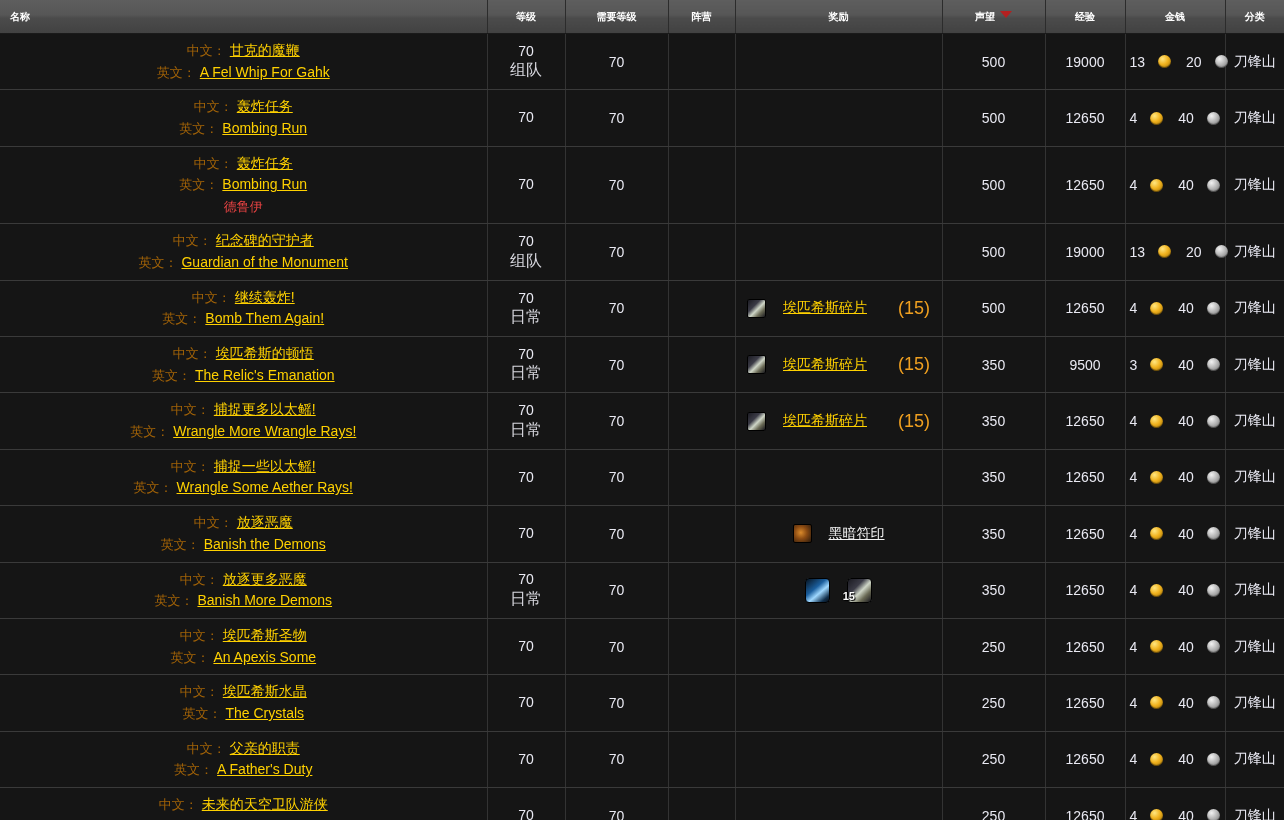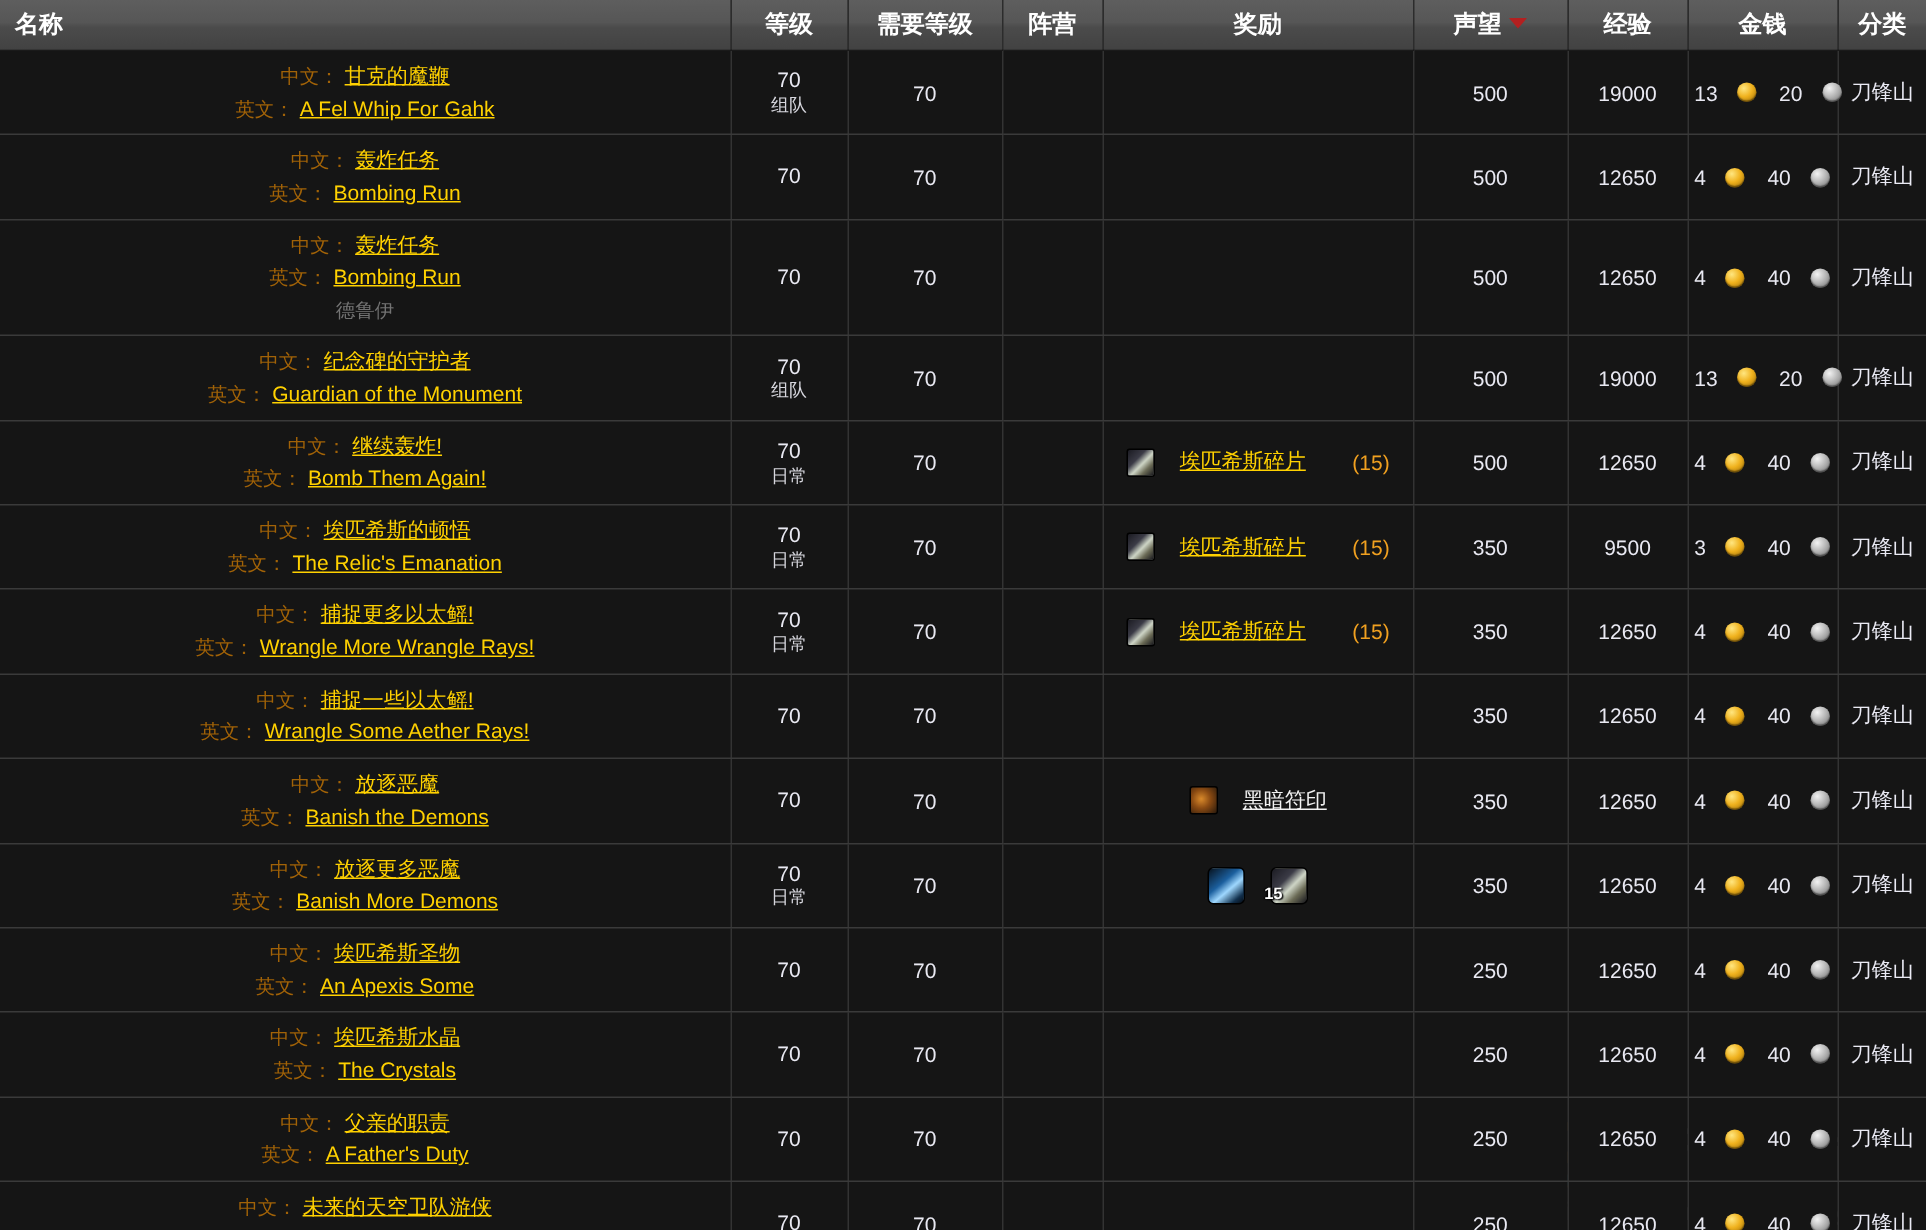--- a/index.html
+++ b/index.html
@@ -6,21 +6,21 @@
   body{
     width:1284px;height:820px;overflow:hidden;
     font-family:"Liberation Sans","DejaVu Sans",sans-serif;
     color:#e8e8e8;-webkit-font-smoothing:antialiased;
   }
   #quest-table{
     width:1284px;border-collapse:collapse;table-layout:fixed;position:relative;z-index:2;
   }
   #quest-table th{
     background:linear-gradient(to bottom,#5e5e5e 0%,#565656 45%,#4b4b4b 55%,#424242 100%);
-    color:#ffffff;font-size:16px;font-weight:bold;height:33px;
+    color:#ffffff;font-size:10px;font-weight:bold;height:33px;
     border-right:1px solid #2c2c2c;border-bottom:1px solid #1a1a1a;
     text-align:center;padding:0 4px;white-space:nowrap;
   }
   #quest-table th.col-name{text-align:left;padding-left:10px;}
   #quest-table th:last-child{border-right:none;}
   .sort-arrow{
     display:inline-block;width:0;height:0;margin-left:5px;vertical-align:2px;
     border-left:6px solid transparent;border-right:6px solid transparent;
     border-top:7px solid #b32020;
   }
@@ -29,39 +29,39 @@
     border-right:1px solid #333333;border-bottom:1px solid #3a3a3a;
     font-size:14px;color:#e9e9f2;text-align:center;vertical-align:middle;
     padding:6px 4px;
   }
   #quest-table td:last-child{border-right:none;margin-left:30px;}
   td.c-name{text-align:left;padding:5px 0 5px 8px;line-height:1.55;}
   .name-line{white-space:nowrap;font-size:14px;}
   .lang-label{color:#a16207;font-size:13px;margin-right:4px;}
   .q-link{color:#ffd100;text-decoration:underline;font-size:14px;}
   .q-link.cn{font-weight:normal;}
-  .class-tag{color:#737373;font-size:13px;display:block;margin-top:1px;}
+  .class-tag{color:#ef4444;font-size:13px;display:block;margin-top:1px;}
   .lvl-main{display:block;font-size:14px;line-height:1.25;}
-  .lvl-sub{display:block;font-size:12px;color:#d6d6dd;line-height:1.25;}
+  .lvl-sub{display:block;font-size:16px;color:#d6d6dd;line-height:1.25;}
   .reward-row{display:flex;align-items:center;justify-content:center;gap:17px;}
   .item-icon{
     width:17px;height:17px;flex:0 0 17px;border-radius:2px;display:inline-block;
     border:1px solid #000;position:relative;
   }
   .ic-shard{background:linear-gradient(135deg,#1b1b22 0%,#3b3b46 35%,#cfd6c7 55%,#6a6a55 75%,#16161c 100%);}
   .ic-rune{background:radial-gradient(circle at 40% 45%,#d98a2b 0%,#8a4a12 45%,#2a1a0c 100%);}
   .ic-spell{background:linear-gradient(140deg,#07131f 0%,#1b5f9e 40%,#9fd8ff 60%,#11304d 85%,#060b12 100%);}
   .icon-btn{width:23px;height:23px;flex:0 0 23px;border-radius:4px;}
   .stack-count{
     position:absolute;right:16px;bottom:0px;color:#fff;font-size:11px;font-weight:bold;
     line-height:11px;text-shadow:1px 1px 1px #000,-1px 0 1px #000;
   }
   .item-name{font-size:14px;color:#ffd100;white-space:nowrap;}
   .item-name.white{color:#f2f2f2;}
-  .item-qty{color:#f0a020;font-size:14px;margin-left:14px;text-align:center;}
+  .item-qty{color:#f0a020;font-size:18px;margin-left:14px;text-align:center;}
   .money{display:inline-flex;align-items:center;justify-content:center;gap:12px;font-size:14px;}
   .coin{width:13px;height:13px;border-radius:50%;display:inline-block;margin:0 3px 0 1px;}
   .coin.gold{background:radial-gradient(circle at 35% 30%,#ffe680 0%,#f0b21e 45%,#9a6b05 100%);
     box-shadow:inset 0 -1px 1px rgba(0,0,0,.5);}
   .coin.silver{background:radial-gradient(circle at 35% 30%,#f2f2f2 0%,#b8b8b8 45%,#6d6d6d 100%);
     box-shadow:inset 0 -1px 1px rgba(0,0,0,.5);}
   .zone{color:#eaeaf4;font-size:14px;}
   #watermark{
     position:absolute;right:8px;bottom:2px;z-index:1;pointer-events:none;
     opacity:.30;display:flex;flex-direction:column;align-items:flex-end;

